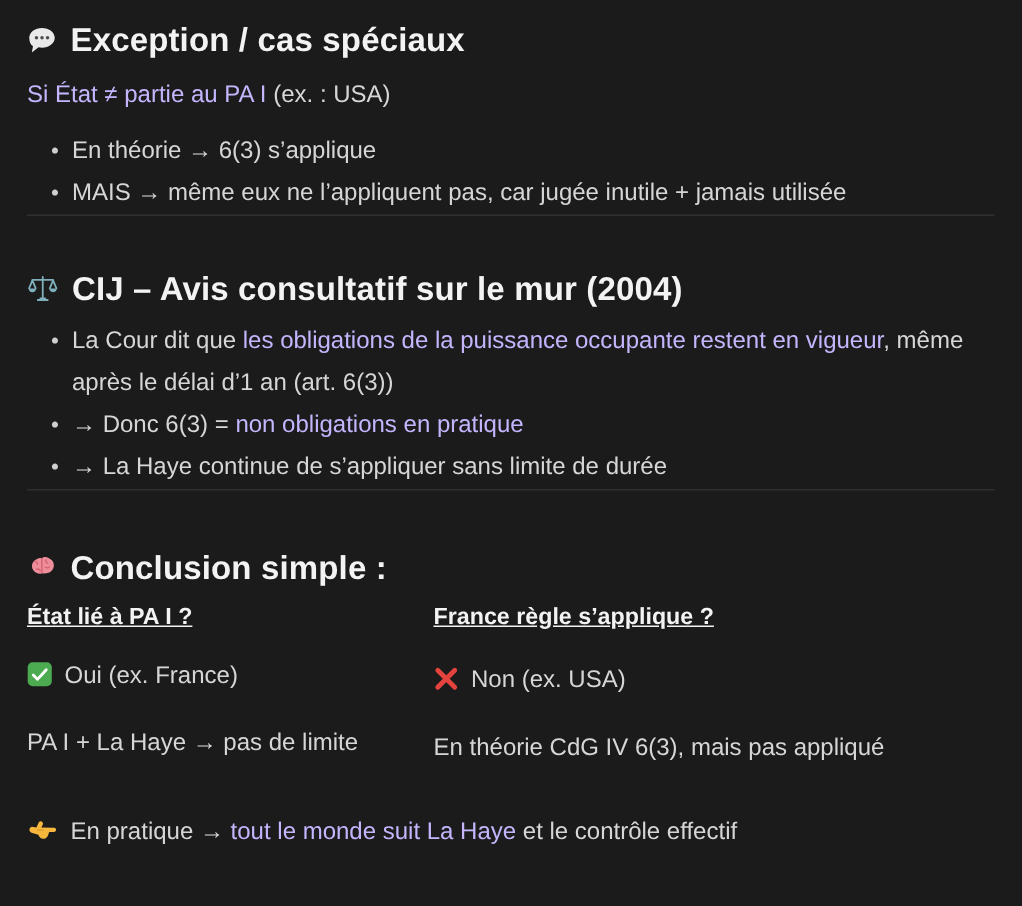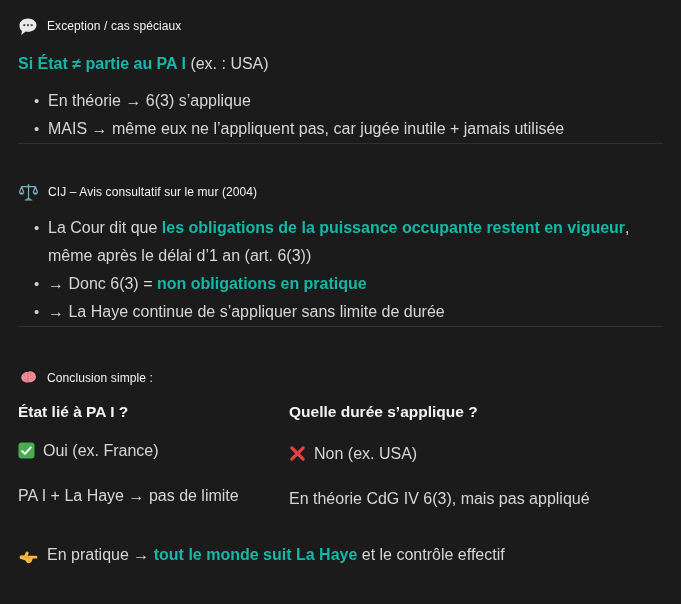--- a/index.html
+++ b/index.html
@@ -8,53 +8,53 @@
     background: #1b1b1c;
     color: #d6d6d6;
     font-family: "Liberation Sans", "DejaVu Sans", sans-serif;
     font-size: 16px;
   }
   .page { padding: 15px 18px 0 18px; box-sizing: border-box; width: 681px; }
 
   .heading {
     display: flex; align-items: center; gap: 9px;
     margin: 0; padding: 0;
-    font-size: 12px; font-weight: 400; color: #f3f3f3;
+    font-size: 22px; font-weight: 700; color: #f3f3f3;
     line-height: 23px; letter-spacing: .1px;
   }
   .h-icon { flex: 0 0 auto; display: inline-flex; }
 
   .intro { margin: 13px 0 0 0; line-height: 26px; }
-  .b { font-weight: 700; color: #14b8a6; }
+  .b { font-weight: 400; color: #c4b5fd; }
 
   ul.bullets { list-style: none; margin: 10px 0 0 0; padding: 0 0 0 30px; }
   ul.bullets li { position: relative; line-height: 28px; }
   ul.bullets li::before {
     content: "•"; position: absolute; left: -14px; top: 0;
     color: #cfcfcf; font-size: 15px;
   }
 
   hr.divider { border: 0; border-top: 1px solid #303032; margin: 0; }
   .divider-1 { margin-top: 23px; }
   .divider-2 { margin-top: 29px; }
 
   .heading-cij { margin-top: 37px; }
   .heading-conclusion { margin-top: 40px; }
 
   .conclusion-table {
     display: grid; grid-template-columns: 271px 1fr;
     margin-top: 11px;
   }
   .cell { line-height: 22px; }
-  .cell-h { font-weight: 700; color: #f3f3f3; font-size: 15.5px; }
+  .cell-h { font-weight: 700; color: #f3f3f3; font-size: 15.5px; text-decoration: underline; }
   .cell-r1 { padding-top: 17px; }
   .cell-r2 { padding-top: 20px; }
   .row-icon { margin-right: 8px; vertical-align: -3px; display: inline-block; }
 
-  .footer-line { display: flex; align-items: flex-end; gap: 9px; margin: 33px 0 0 0; line-height: 24px; }
+  .footer-line { display: flex; align-items: flex-start; gap: 9px; margin: 33px 0 0 0; line-height: 24px; }
 </style>
 </head>
 <body>
 
 <div class="page">
 
   <h3 class="heading">
     <span class="h-icon">
       <svg width="20" height="20" viewBox="0 0 20 20">
         <path d="M10 1.6c4.7 0 8.5 2.9 8.5 6.6s-3.8 6.6-8.5 6.6c-.8 0-1.6-.1-2.3-.3L3.2 18l.8-4.1C2.2 12.7 1.5 10.6 1.5 8.2 1.5 4.5 5.3 1.6 10 1.6z" fill="#e9e9e9"></path>
@@ -109,21 +109,21 @@
           <path d="M9.9 3.4v9.6"></path>
           <path d="M5.2 5.2c1 .3 1.8 1.2 1.8 2.2M12.6 4.2c-.2 1 .3 2 1.2 2.4M6.3 10.6c.9-.4 2-.1 2.5.7M12.3 9.2c.8.5 1.9.4 2.6-.2"></path>
         </g>
       </svg>
     </span>
     <span>Conclusion simple :</span>
   </h3>
 
   <div class="conclusion-table">
     <div class="cell cell-h">État lié à PA I ?</div>
-    <div class="cell cell-h">Quelle durée s’applique ?</div>
+    <div class="cell cell-h">France règle s’applique ?</div>
 
     <div class="cell cell-r1">
       <span class="row-icon">
         <svg width="17" height="17" viewBox="0 0 18 18">
           <rect x="0.5" y="0.5" width="17" height="17" rx="3.5" fill="#4cab50"></rect>
           <path d="M4.4 9.6l3 3 6.2-6.8" stroke="#ffffff" stroke-width="2" fill="none" stroke-linecap="round" stroke-linejoin="round"></path>
         </svg>
       </span><span>Oui (ex. France)</span>
     </div>
     <div class="cell cell-r2">

